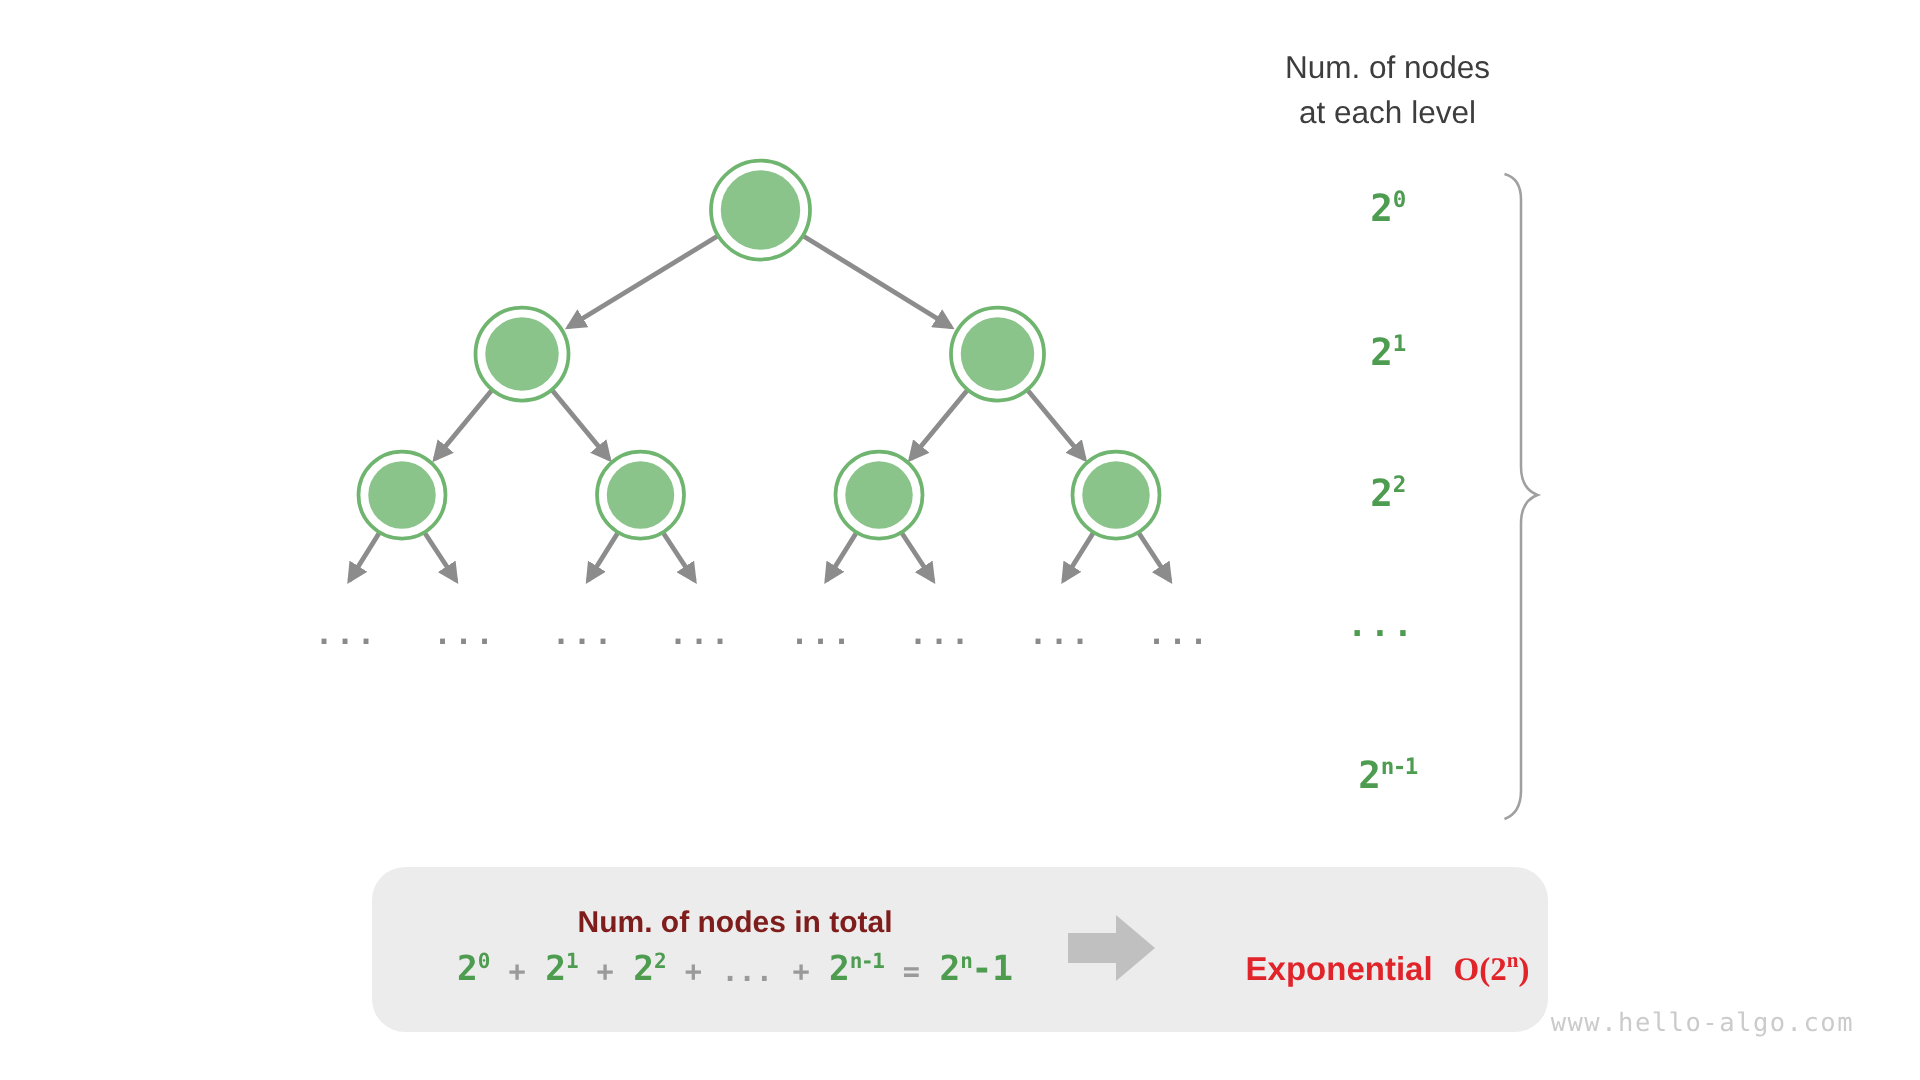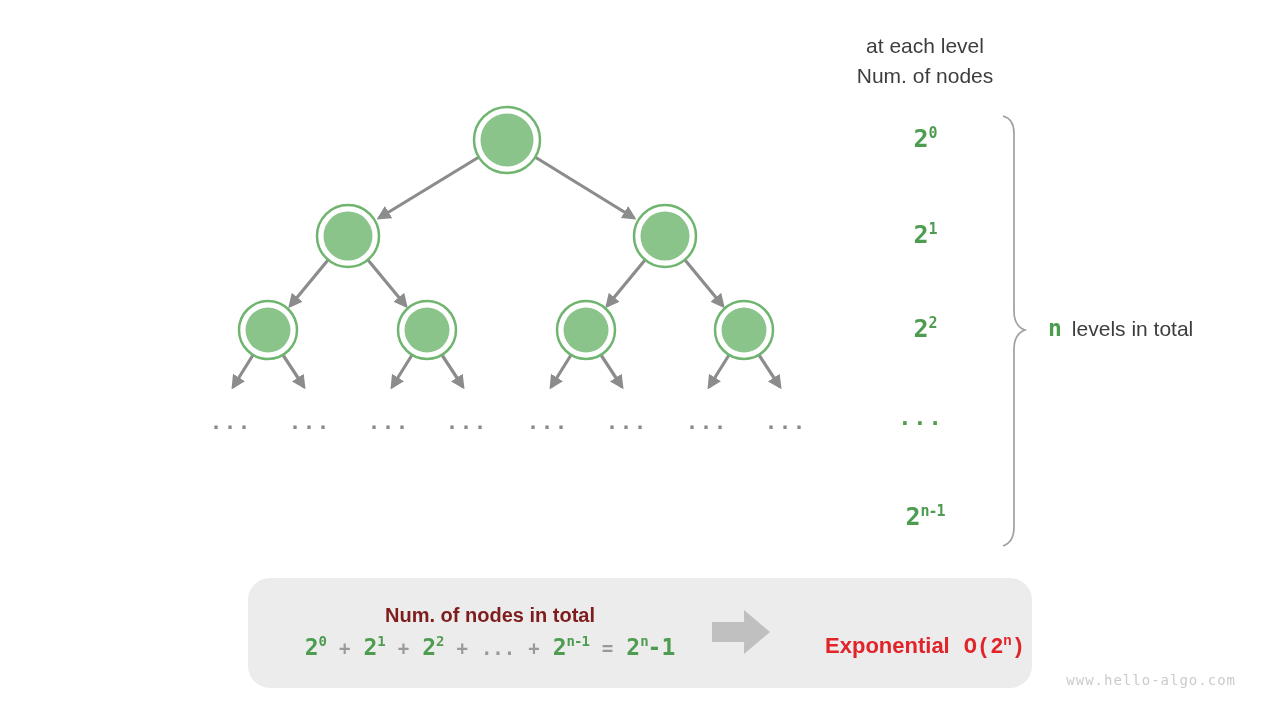--- a/index.html
+++ b/index.html
@@ -63,28 +63,28 @@
   }
   .formula .term{font-size:23px;color:#4d9c50;}
   .formula .term sup{font-size:14px;letter-spacing:-1px;}
   .formula .op{font-size:19px;color:#9a9a9a;}
   .complexity{
     left:893px;top:633px;transform:translateX(-50%);
     display:inline-flex;align-items:baseline;gap:14px;white-space:nowrap;color:#e1232a;margin-left:32px;
   }
   .complexity .word{font-size:22px;font-weight:bold;}
   .complexity .notation{
-    font-family:Liberation Mono, monospace;font-weight:bold;font-size:22px;text-align:center;
+    font-family:Liberation Serif, serif;font-weight:bold;font-size:22px;text-align:center;
   }
   .complexity .notation sup{font-size:14px;}
 
   
   .watermark{
     right:44px;top:672px;font-family:"DejaVu Sans Mono", monospace;
-    font-size:14px;color:#cbcbcb;letter-spacing:1px;
+    font-size:17px;color:#cbcbcb;letter-spacing:1px;
   }
 </style>
 </head>
 <body>
 
 <div class="stage">
 
   <svg class="abs" style="left:0;top:0" width="1280" height="570" viewBox="0 0 1280 570">
     <defs>
       <marker id="arrow" viewBox="0 0 10 10" refX="8" refY="5" markerWidth="4.4" markerHeight="4.4" orient="auto" markerUnits="strokeWidth">
@@ -137,33 +137,30 @@
       <g>
         <circle cx="744" cy="330" r="29" fill="#ffffff" stroke="#6fb56f" stroke-width="2.5"></circle>
         <circle cx="744" cy="330" r="22.5" fill="#8ac48a"></circle>
       </g>
     </g>
 
     <path d="M1003,116 Q1014,119 1014,133 L1014,311 Q1014,326 1025,330 Q1014,334 1014,349 L1014,527 Q1014,542 1003,546" fill="none" stroke="#a0a0a0" stroke-width="1.7"></path>
   </svg>
 
   <div class="abs heading">
+    <div>Num. of nodes</div>
     <div>at each level</div>
-    <div>Num. of nodes</div>
   </div>
 
   <div class="abs lvl lvl0"><span>2</span><sup>0</sup></div>
   <div class="abs lvl lvl1"><span>2</span><sup>1</sup></div>
   <div class="abs lvl lvl2"><span>2</span><sup>2</sup></div>
   <div class="abs lvl lvldots">...</div>
   <div class="abs lvl lvln"><span>2</span><sup>n-1</sup></div>
 
-  <div class="abs brace-label">
-    <span class="n">n</span><span class="txt">levels in total</span>
-  </div>
 
   <span class="abs ell e1">...</span>
   <span class="abs ell e2">...</span>
   <span class="abs ell e3">...</span>
   <span class="abs ell e4">...</span>
   <span class="abs ell e5">...</span>
   <span class="abs ell e6">...</span>
   <span class="abs ell e7">...</span>
   <span class="abs ell e8">...</span>
 

